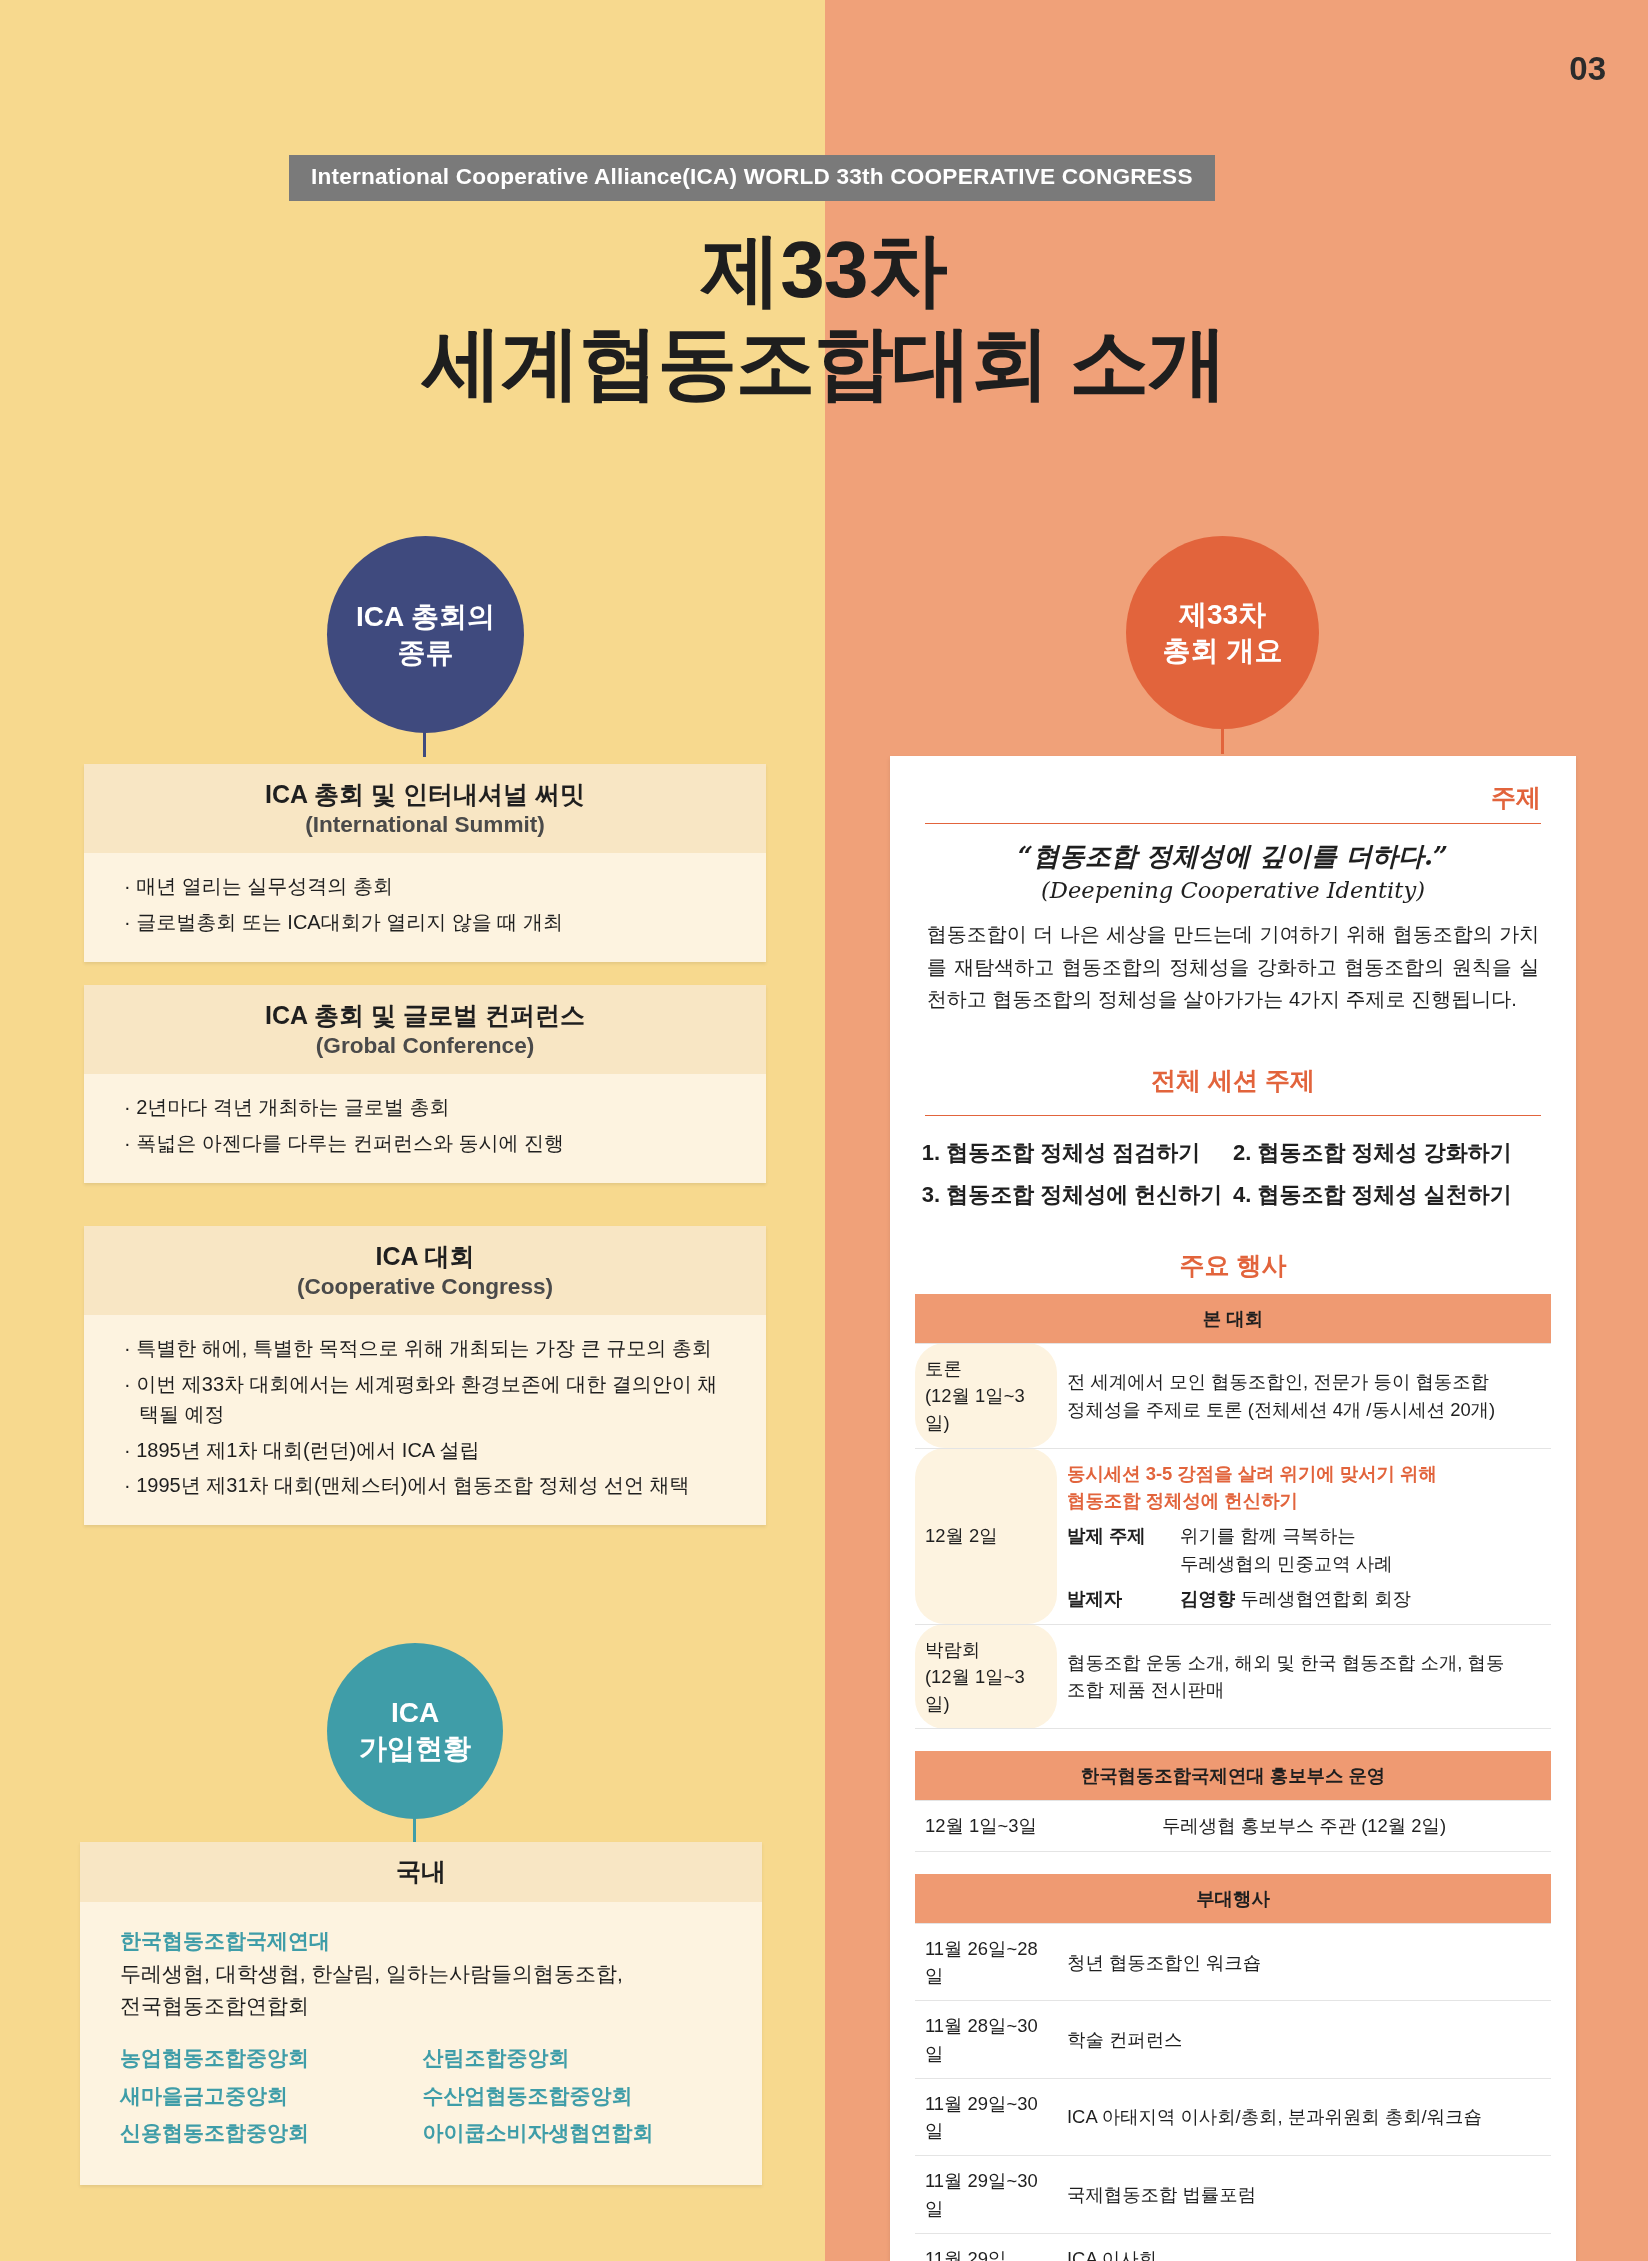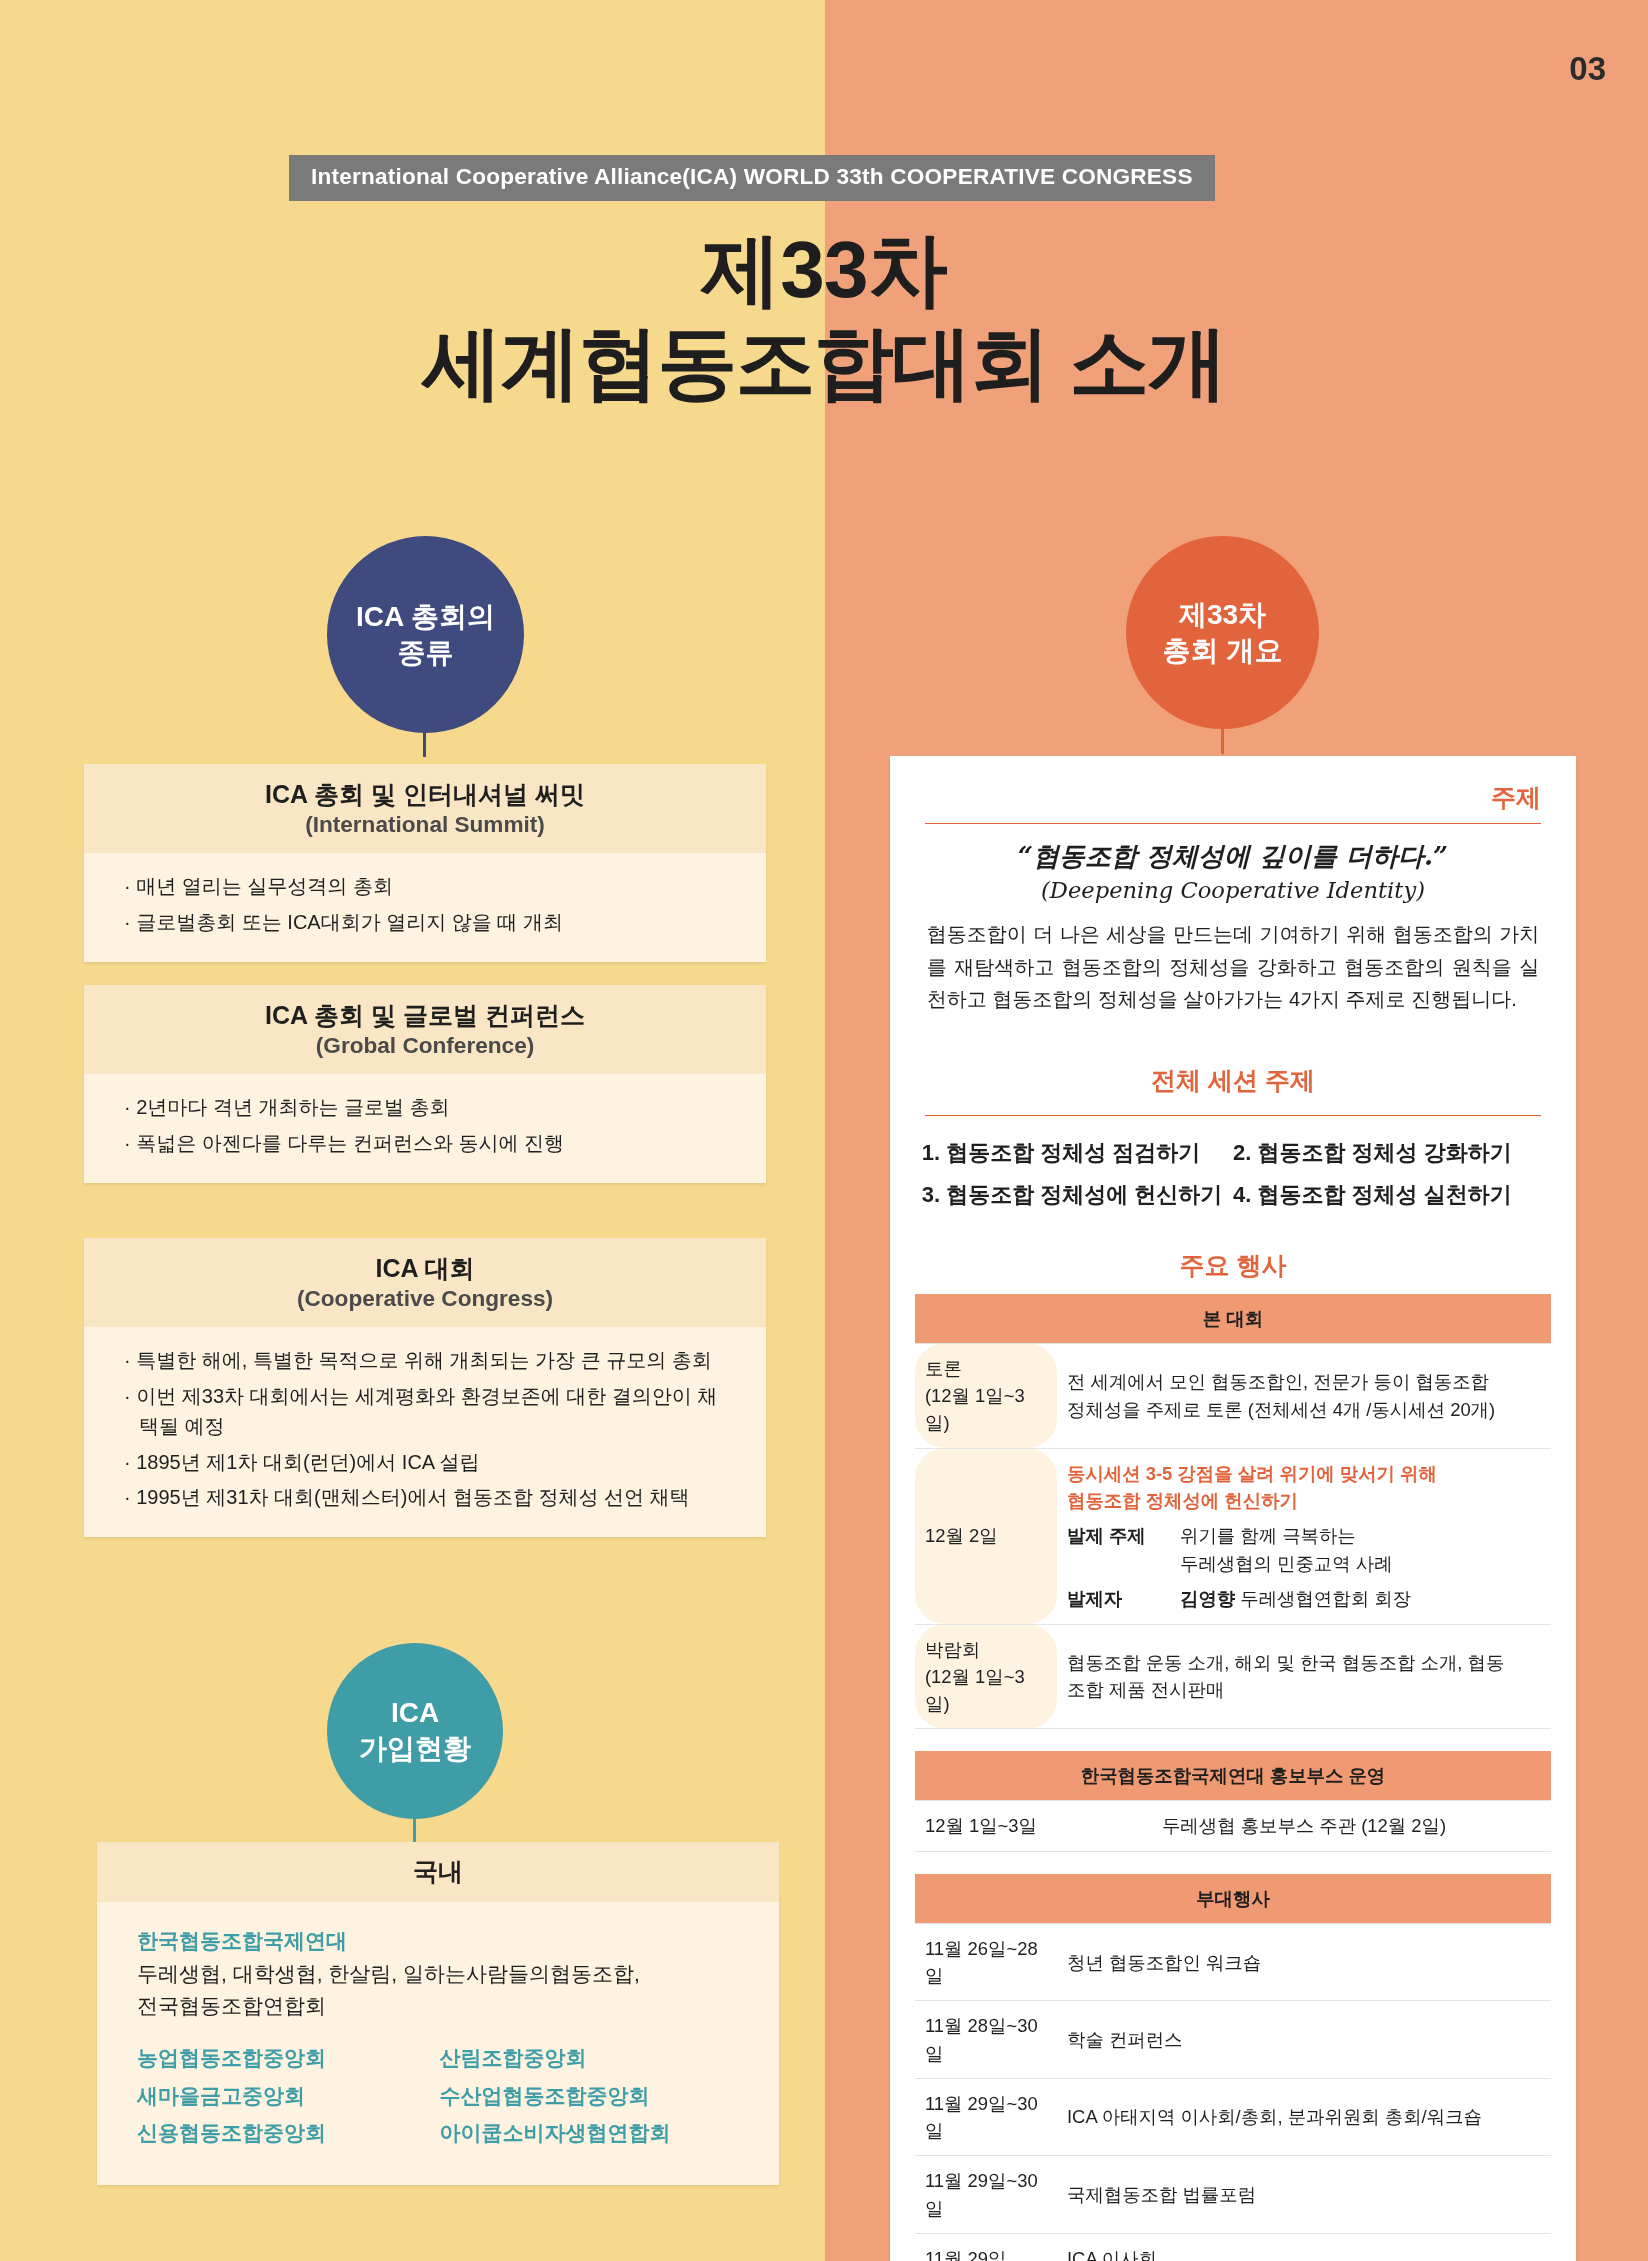--- a/index.html
+++ b/index.html
@@ -95,22 +95,22 @@
     line-height:1.52;
     margin-bottom:5px;
     text-indent:-15px;
     padding-left:15px;
   }
   .card-body li:before { content:"· "; }
   ul { margin:0; padding:0; }
 
   #card-summit { left:84px; top:764px; width:682px; }
   #card-conference { left:84px; top:985px; width:682px; }
-  #card-congress { left:84px; top:1226px; width:682px;margin-top:12px; }
-  #card-domestic { left:97px; top:1842px; width:682px; }
+  #card-congress { left:84px; top:1226px; width:682px; }
+  #card-domestic { left:80px; top:1842px; width:682px; }
 
   .dom-head {
     text-align:center; padding:13.4px 8.4px;
     background:#f8e6c4; font-size:25px; font-weight:bold; color:#1f1f1f;
   }
   .dom-body { padding:25px 37px 33px 40px; }
   .dom-lead { font-size:21px; font-weight:bold; color:#3f9da8; margin-bottom:3.3px;}
   .dom-sub { font-size:21px; color:#1f1f1f; line-height:1.5; margin-bottom:18.4px;}
   .dom-grid { display:flex; }
   .dom-col { width:50%; }

